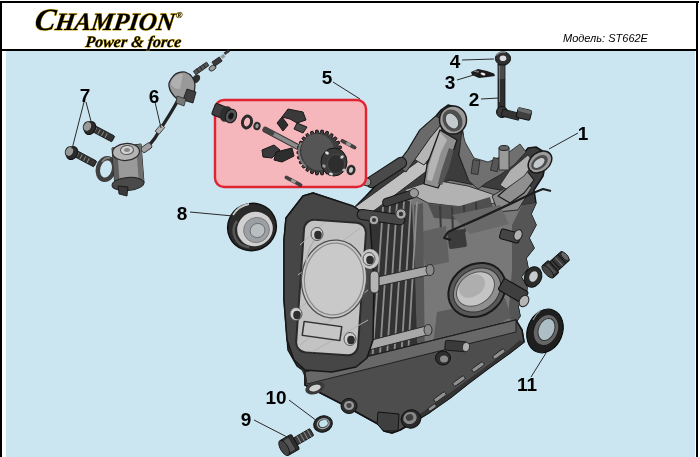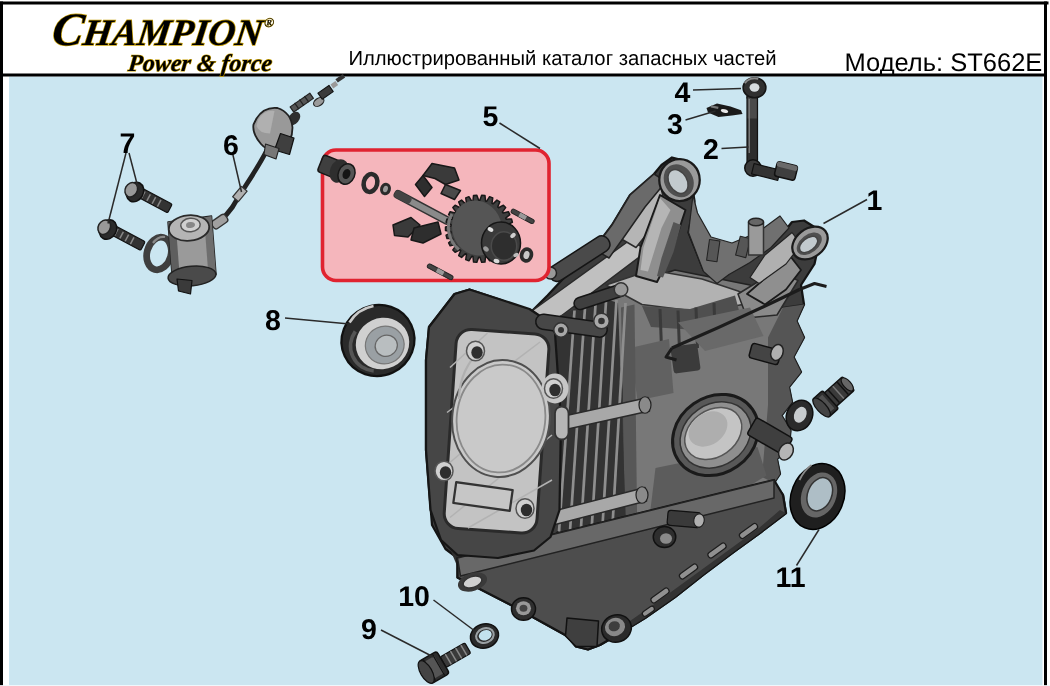--- a/index.html
+++ b/index.html
@@ -8,36 +8,35 @@
 #bleft{position:absolute;left:0;top:1px;width:2px;height:456px;background:#000;}
 #bright{position:absolute;left:696px;top:1px;width:2px;height:456px;background:#000;}
 #hr{position:absolute;left:2px;top:49px;width:694px;height:2px;background:#000;}
 #blue{position:absolute;left:6px;top:51px;width:689px;height:406px;background:#cbe6f1;}
 #logo{position:absolute;left:33px;top:2px;width:160px;color:#000;}
 #logo .main{font-family:"Liberation Serif",serif;font-style:italic;font-weight:bold;font-size:25px;line-height:27px;letter-spacing:0px;-webkit-text-stroke:0.9px #c9a005;paint-order:stroke fill;white-space:nowrap;transform:skewX(-8deg);transform-origin:left bottom;}
 #logo .main .big{font-size:31px;}
 #logo .main .reg{font-size:9px;vertical-align:12px;letter-spacing:0;-webkit-text-stroke:0.3px #c9a005;}
 #logo .sub{font-family:"Liberation Serif",serif;font-style:italic;font-weight:bold;font-size:16px;line-height:13px;margin-top:0px;text-align:center;padding-left:41px;-webkit-text-stroke:0.8px #c9a005;paint-order:stroke fill;transform:skewX(-6deg);white-space:nowrap;}
 #title{position:absolute;left:225px;top:31px;width:300px;text-align:center;font-size:13.5px;color:#000;}
-#model{position:absolute;left:563px;top:32px;font-size:17px;color:#000;}
+#model{position:absolute;left:563px;top:32px;font-size:11px;color:#000;font-style:italic;}
 svg{position:absolute;left:0;top:0;}
 </style>
 </head>
 <body>
 <div id="page">
   <div id="blue"></div>
   <div id="btop"></div>
   <div id="bleft"></div>
   <div id="bright"></div>
   <div id="hr"></div>
   <div id="logo">
     <div class="main"><span class="big">C</span>HAMPION<span class="reg">®</span></div>
     <div class="sub">Power &amp; force</div>
   </div>
-  <div id="title">Иллюстрированный каталог запасных частей</div>
   <div id="model">Модель: ST662E</div>
   <svg width="700" height="457" viewBox="0 0 700 457">
 
     <g id="engine" stroke-linejoin="round">
 
       <path d="M286,218 L303,196 L313,193 L334,200 L354,208 L365,197 L379,182 L396,166 L408,150 L420,130 L436,116 L441,110 L448,105 L456,107 L461,122 L463,134 L459,155 L469,180 L477,188 L484,183 L497,176 L508,168 L520,158 L528,148 L536,147 L544,152 L546,162 L543,176 L534,190 L536,203 L531,214 L536,225 L529,238 L534,248 L526,258 L528,268 L521,277 L527,287 L526,298 L518,306 L520,316 L516,322 L522,330 L524,342 L507,355 L489,368 L469,383 L450,398 L430,412 L412,423 L400,430 L392,433 L384,431 L378,424 L340,403 L305,385 L305,372 L297,366 L288,350 L284,300 L284,240 Z" fill="#3c3c3c" stroke="#141414" stroke-width="1.5"></path>
 
       <path d="M355,207 L420,160 L432,167 L367,216 Z" fill="#c0c0c0" stroke="#2a2a2a" stroke-width="1"></path>
       <path d="M412,158 L428,132 L440,122 L444,140 L424,165 Z" fill="#b5b5b5" stroke="#2a2a2a" stroke-width="1"></path>
       <path d="M396,166 L408,150 L420,130 L436,116 L444,121 L430,138 L416,158 L406,172 Z" fill="#6a6a6a" stroke="#222" stroke-width="1"></path>

